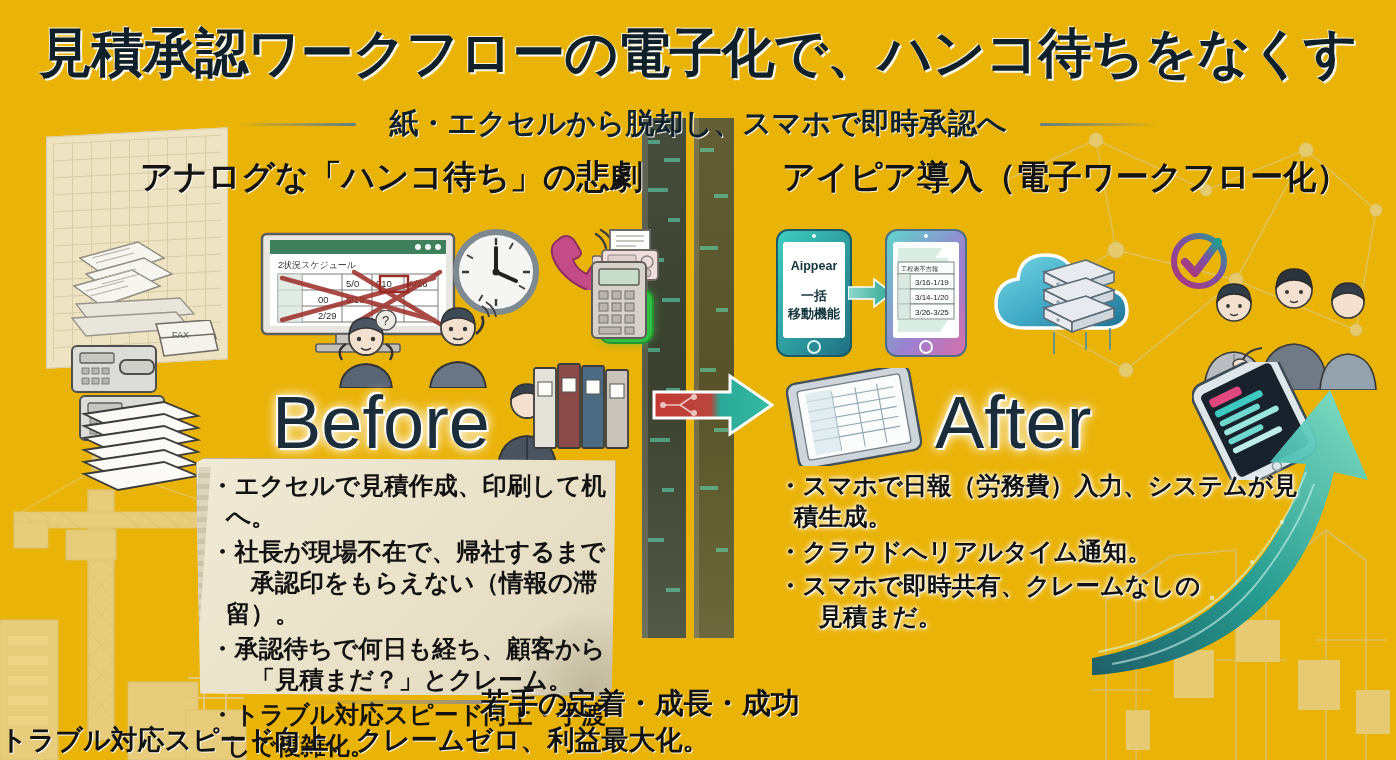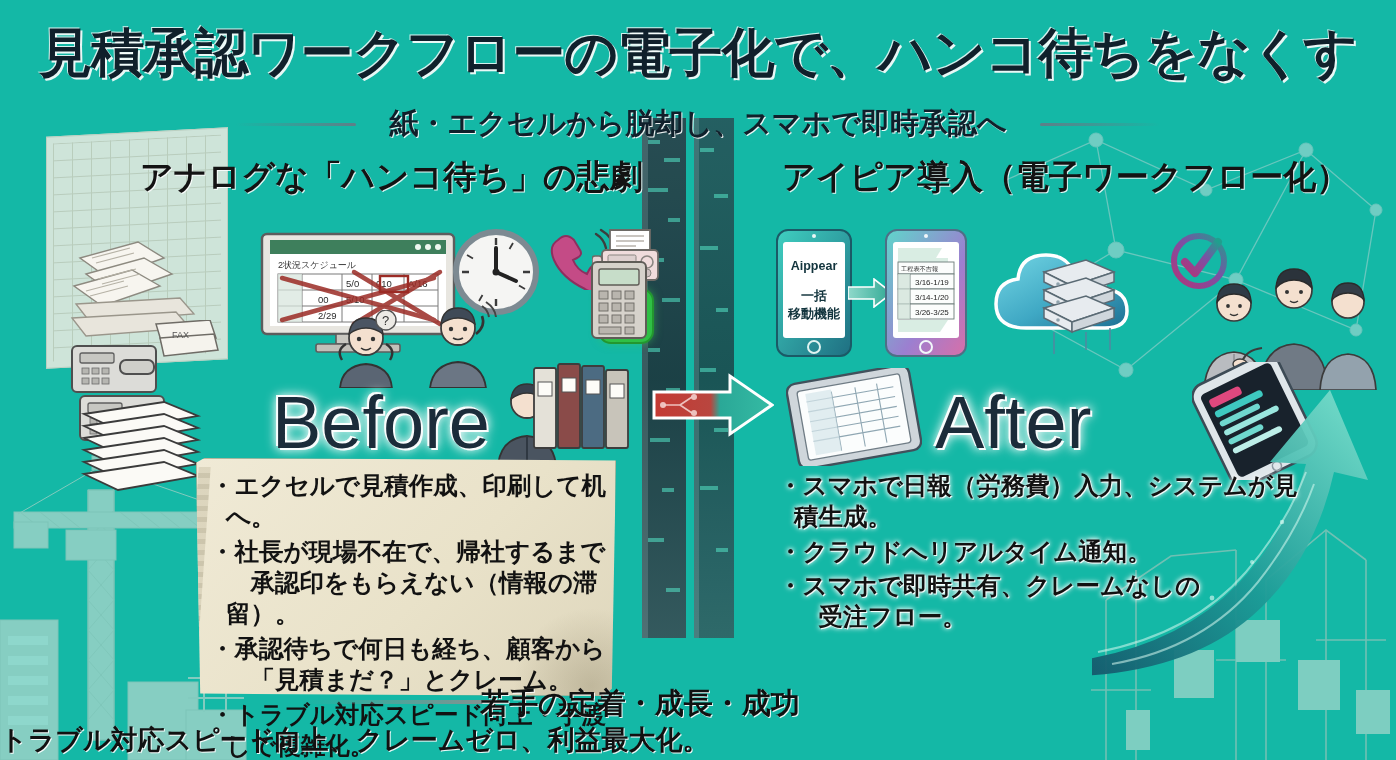--- a/index.html
+++ b/index.html
@@ -2,21 +2,21 @@
 <html lang="ja"><head>
 <meta charset="utf-8">
 <style>
   html,body{margin:0;padding:0;}
   body{
     width:1396px;height:760px;overflow:hidden;
     background:#ffffff;
     font-family:"Liberation Sans","DejaVu Sans",sans-serif;
     position:relative;
   }
-  .stage{position:absolute;inset:0;width:1396px;height:760px;overflow:hidden;background:#14b8a6;}
+  .stage{position:absolute;inset:0;width:1396px;height:760px;overflow:hidden;background:#eab308;}
 
   
   .bg-layer{position:absolute;inset:0;pointer-events:none;}
   .bg-crane{position:absolute;left:0;bottom:0;width:300px;height:330px;opacity:.55;}
   .bg-buildings-r{position:absolute;right:0;bottom:0;width:330px;height:300px;opacity:.5;}
   .bg-network{position:absolute;right:0;top:120px;width:420px;height:320px;opacity:.45;}
   .bg-digital{position:absolute;left:632px;top:118px;width:120px;height:520px;opacity:.95;}
   .bg-grid-paper{position:absolute;left:46px;top:132px;width:180px;height:230px;
      background:#efece3;border:1px solid #d9d4c6;transform:skewY(-3deg);opacity:.85;}
   .bg-grid-paper:before{content:"";position:absolute;inset:6px;
@@ -659,20 +659,20 @@
 　承認印をもらえない（情報の滞留）。</li>
     <li>・承認待ちで何日も経ち、顧客から
 　「見積まだ？」とクレーム。</li>
     <li>・トラブル対応スピード向上・手渡しで複雑化。</li>
   </ul>
 
   <ul class="bullets right">
     <li>・スマホで日報（労務費）入力、システムが見積生成。</li>
     <li>・クラウドへリアルタイム通知。</li>
     <li>・スマホで即時共有、クレームなしの
-　受注フロー。</li>
+　見積まだ。</li>
   </ul>
 
   <div class="foot-rule"></div>
   <div class="foot1">若手の定着・成長・成功</div>
   <div class="foot2">トラブル対応スピード向上、クレームゼロ、利益最大化。</div>
 
 </div>
 
 </body></html>

